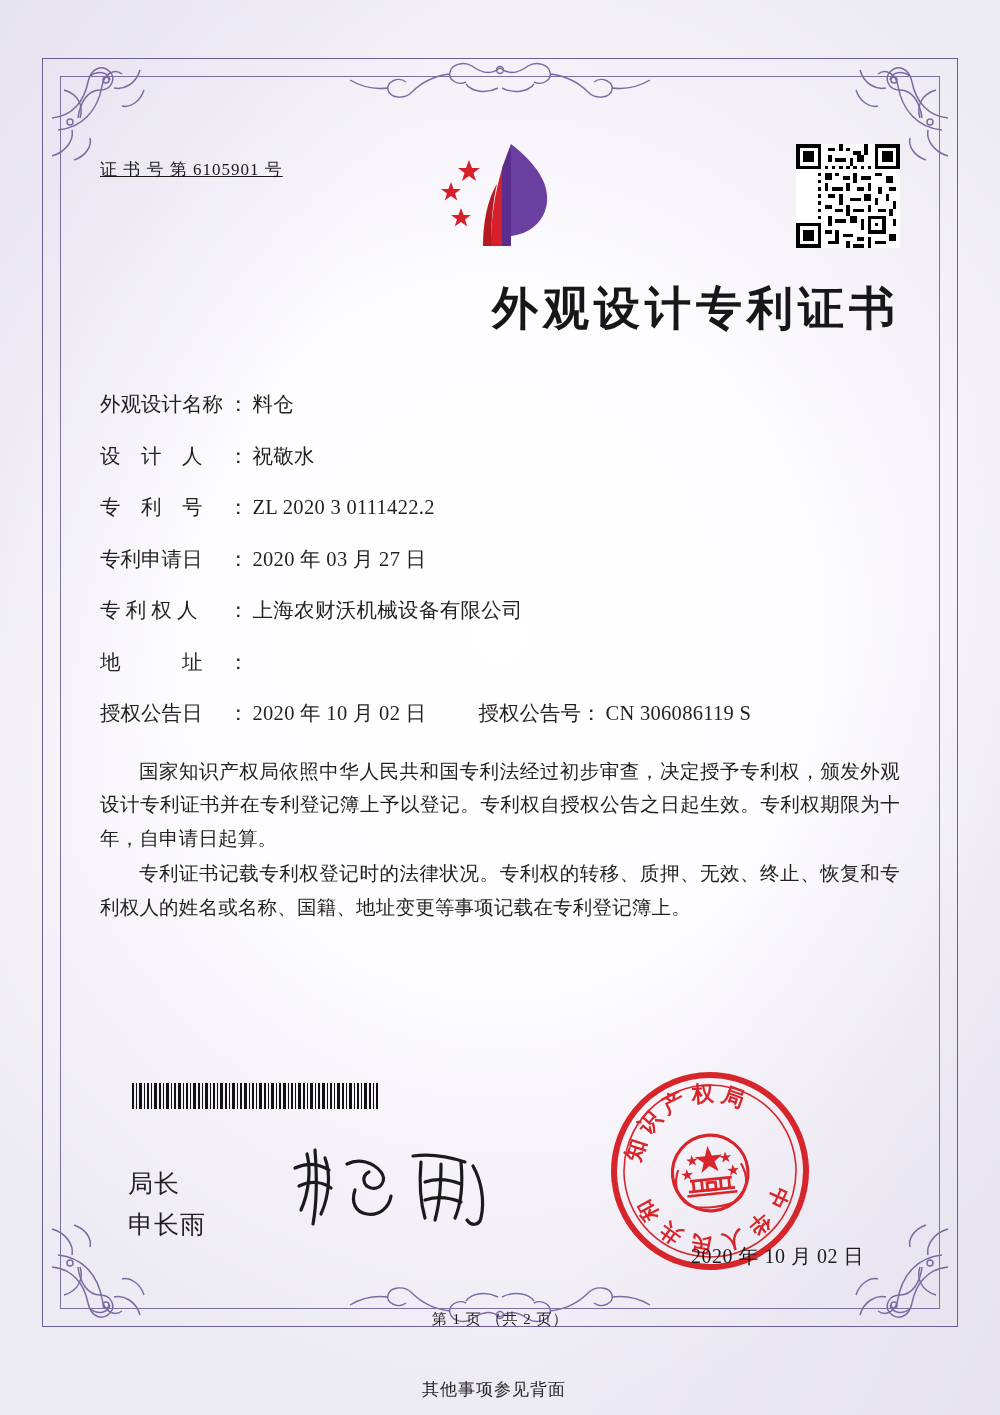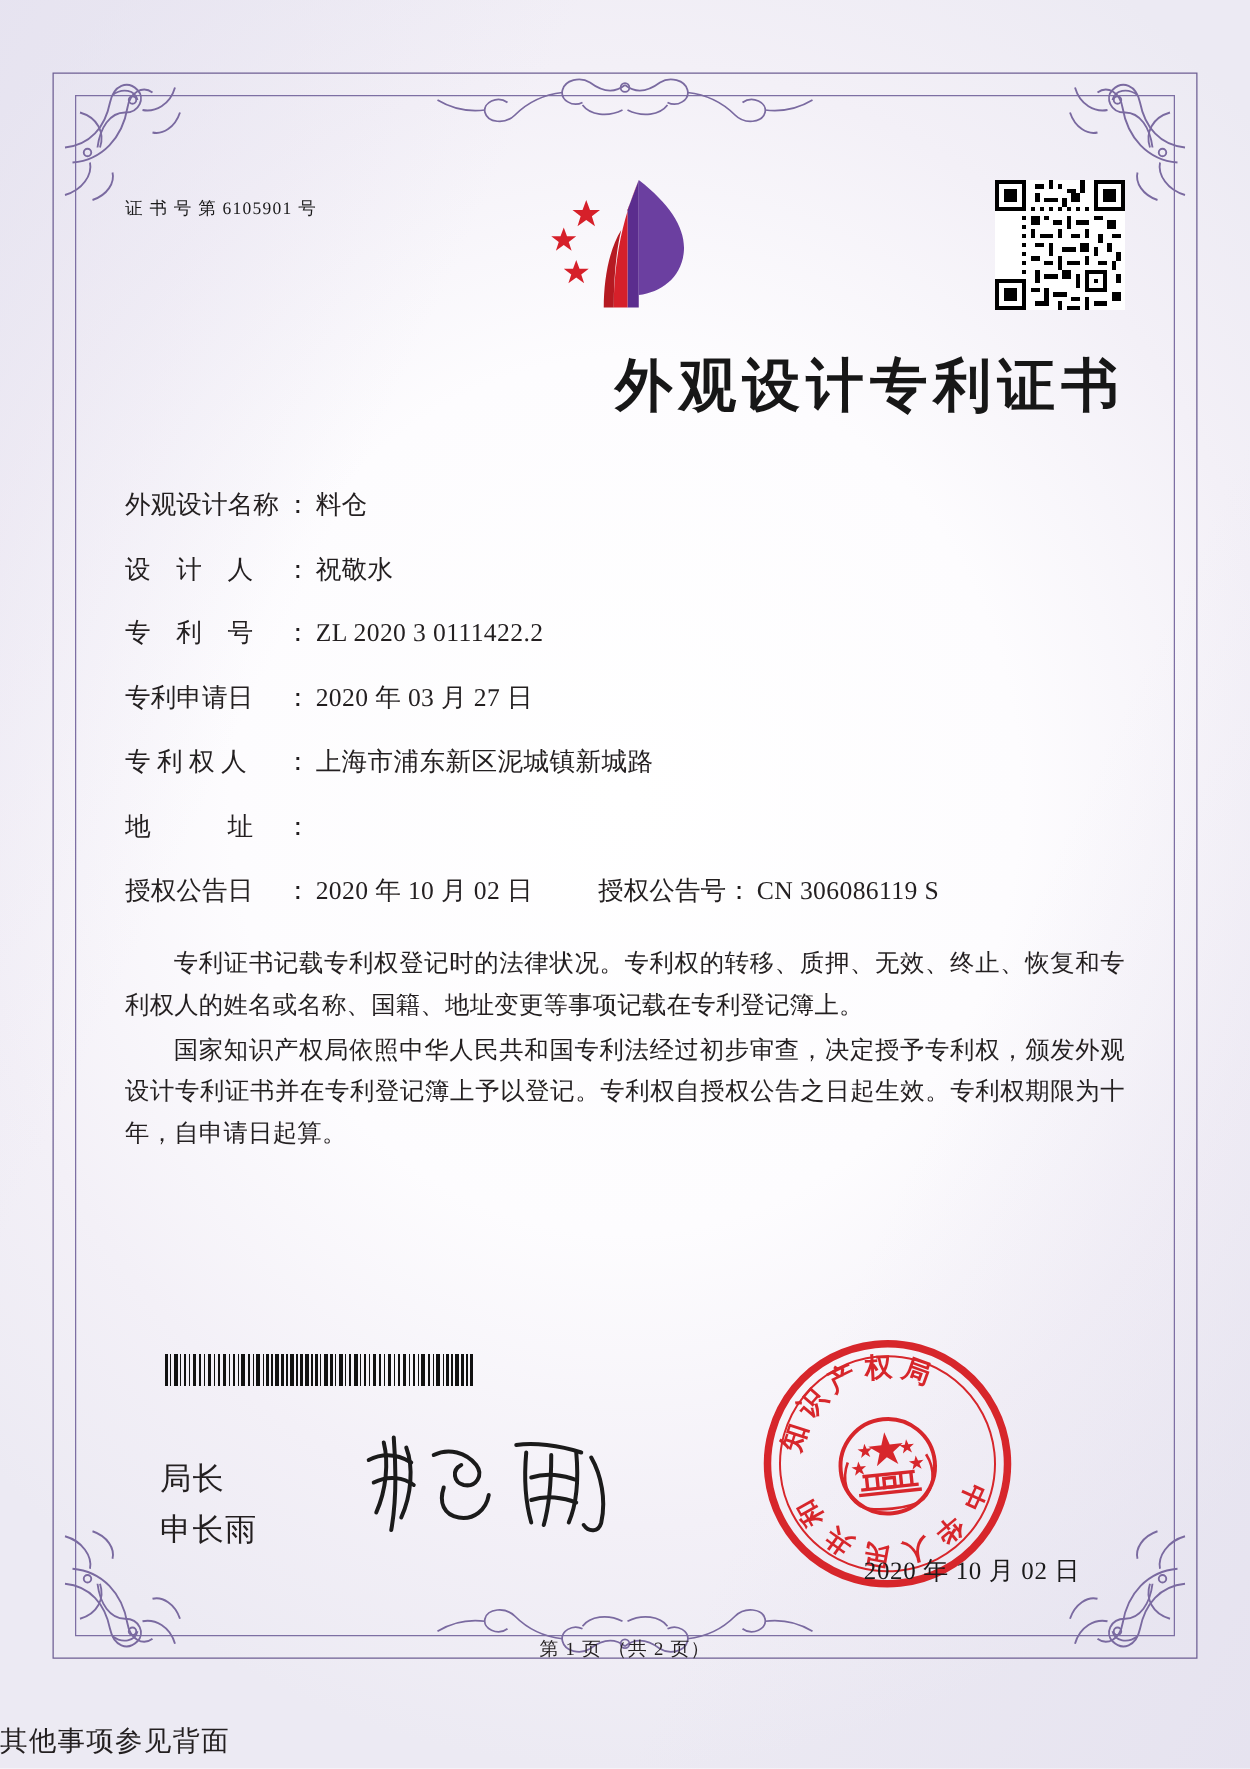--- a/index.html
+++ b/index.html
@@ -81,23 +81,24 @@
   }
 
   .top-row {
     position: relative;
     height: 130px;
   }
   .cert-no {
     position: absolute;
     left: 0;
     top: 28px;
-    font-size: 14px;
+    font-size: 17px;
     letter-spacing: 1px;
     color: #1a1a1a;
+    text-decoration: underline;
   }
 
   
   .logo {
     position: absolute;
     left: 50%;
     top: 8px;
     transform: translateX(-50%);
     width: 150px;
     height: 118px;
@@ -208,21 +209,22 @@
     left: 0; right: 0;
     top: 1310px;
     text-align: center;
     font-size: 15px;
     letter-spacing: 1px;
   }
   .footer-note {
     position: absolute;
     left: 0; right: 12px;
     top: 1378px;
-    font-size: 22px;
+    text-align: center;
+    font-size: 17px;
     letter-spacing: 1px;
   }
 </style>
 </head>
 <body>
 
 <div class="page">
   <div class="paper-tint"></div>
 
   <div class="border-outer"></div>
@@ -451,40 +453,40 @@
         <span class="f-value">ZL 2020 3 0111422.2</span>
       </div>
       <div class="field-row">
         <span class="f-label">专利申请日</span>
         <span class="f-colon">：</span>
         <span class="f-value">2020 年 03 月 27 日</span>
       </div>
       <div class="field-row">
         <span class="f-label">专 利 权 人</span>
         <span class="f-colon">：</span>
-        <span class="f-value">上海市浦东新区泥城镇新城路</span>
+        <span class="f-value">上海农财沃机械设备有限公司</span>
       </div>
       <div class="field-row">
         <span class="f-label">地　　　址</span>
         <span class="f-colon">：</span>
       </div>
 
       <div class="field-row row-two">
         <span class="grp1">
           <span class="f-label">授权公告日</span><span class="f-colon">：</span><span class="f-value">2020 年 10 月 02 日</span>
         </span>
         <span class="grp2">
           <span>授权公告号</span><span class="f-colon">：</span><span class="f-value">CN 306086119 S</span>
         </span>
       </div>
     </div>
 
     <div class="paragraphs">
+      <p>国家知识产权局依照中华人民共和国专利法经过初步审查，决定授予专利权，颁发外观设计专利证书并在专利登记簿上予以登记。专利权自授权公告之日起生效。专利权期限为十年，自申请日起算。</p>
       <p>专利证书记载专利权登记时的法律状况。专利权的转移、质押、无效、终止、恢复和专利权人的姓名或名称、国籍、地址变更等事项记载在专利登记簿上。</p>
-      <p>国家知识产权局依照中华人民共和国专利法经过初步审查，决定授予专利权，颁发外观设计专利证书并在专利登记簿上予以登记。专利权自授权公告之日起生效。专利权期限为十年，自申请日起算。</p>
     </div>
   </div>
 
   <div class="bottom">
 
     <svg class="barcode" viewBox="0 0 250 26" shape-rendering="crispEdges">
       <g fill="#111">
         <rect x="0" y="0" width="2" height="26"></rect>
           <rect x="4" y="0" width="1" height="26"></rect>
         <rect x="7" y="0" width="3" height="26"></rect>

